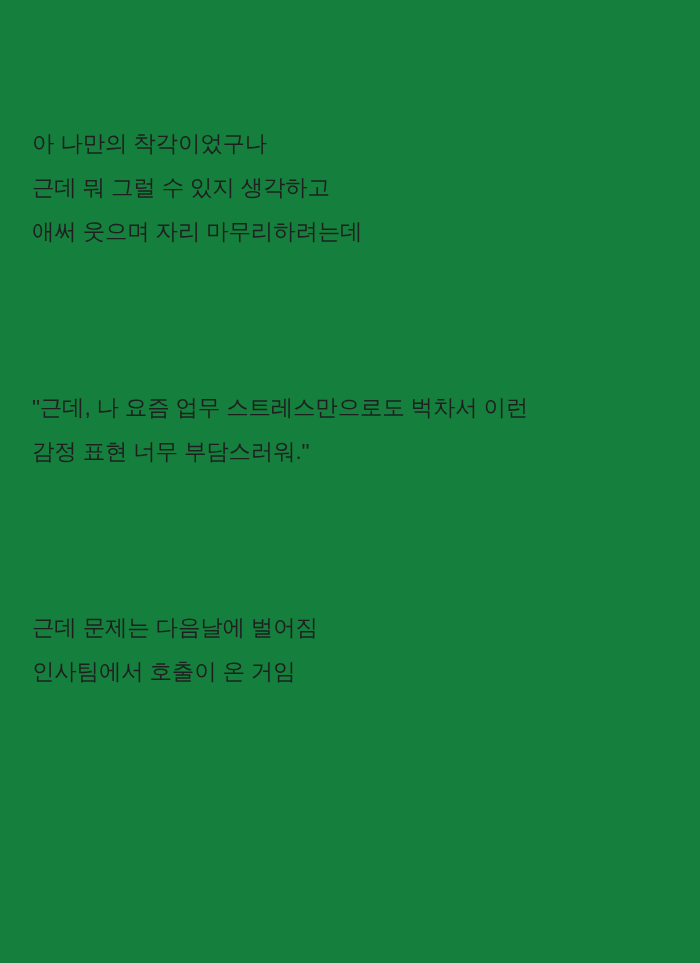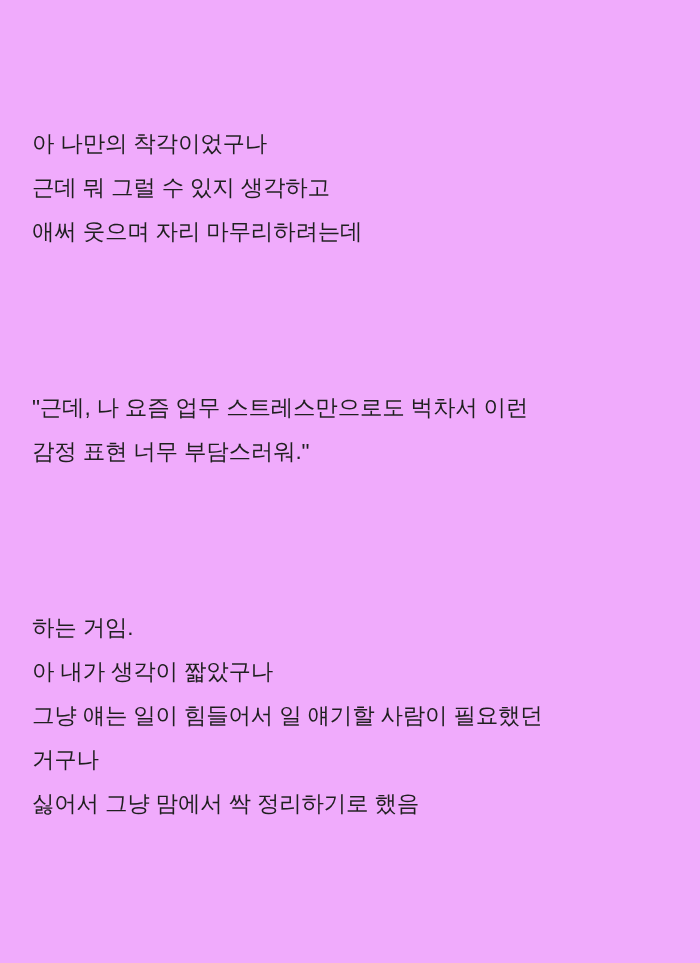--- a/index.html
+++ b/index.html
@@ -12,21 +12,21 @@
     height: 963px;
     font-family: "Liberation Sans", "DejaVu Sans", sans-serif;
     color: #222222;
     overflow: hidden;
   }
   .page {
     width: 700px;
     height: 963px;
     box-sizing: border-box;
     padding: 34px 30px 0 32px;
-    background: #f0abfc;
+    background: #15803d;
   }
   .text-body {
     font-size: 22.5px;
     line-height: 44px;
     letter-spacing: -0.2px;
     color: #1f1f1f;
     white-space: pre-wrap;
     word-break: keep-all;
   }
   .para {
@@ -40,23 +40,18 @@
 </head>
 <body>
 
 <div class="page">
   <div class="text-body">
     <p class="para">아 나만의 착각이었구나
 근데 뭐 그럴 수 있지 생각하고
 애써 웃으며 자리 마무리하려는데</p>
     <p class="para">"근데, 나 요즘 업무 스트레스만으로도 벅차서 이런
 감정 표현 너무 부담스러워."</p>
-    <p class="para">하는 거임.
-아 내가 생각이 짧았구나
-그냥 얘는 일이 힘들어서 일 얘기할 사람이 필요했던
-거구나
-싫어서 그냥 맘에서 싹 정리하기로 했음</p>
     <p class="para">근데 문제는 다음날에 벌어짐
 인사팀에서 호출이 온 거임</p>
     
     
   </div>
 </div>
 
 </body></html>

